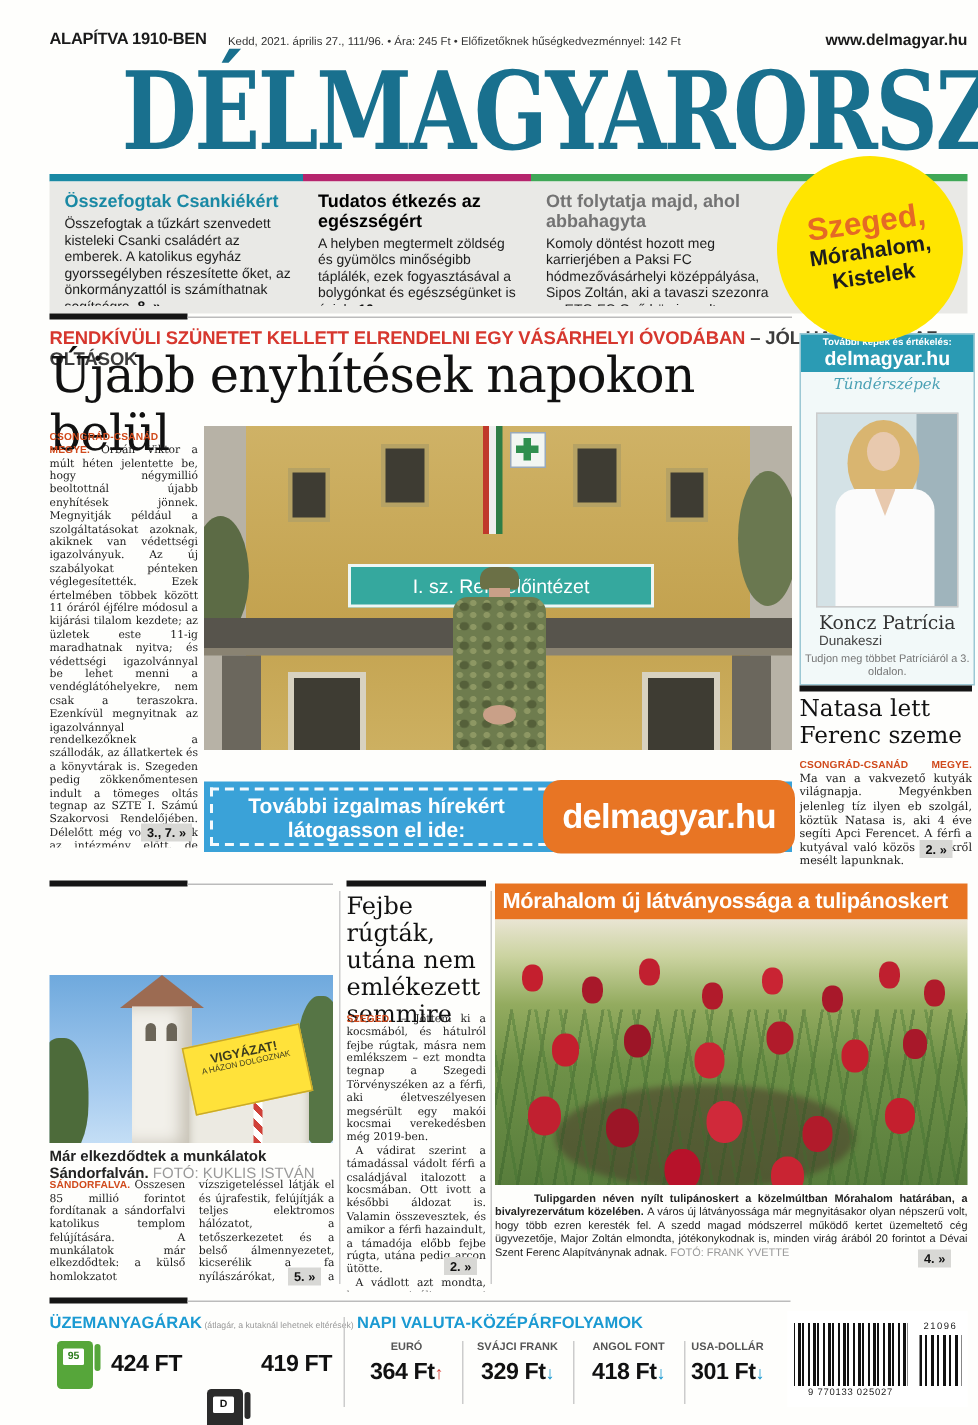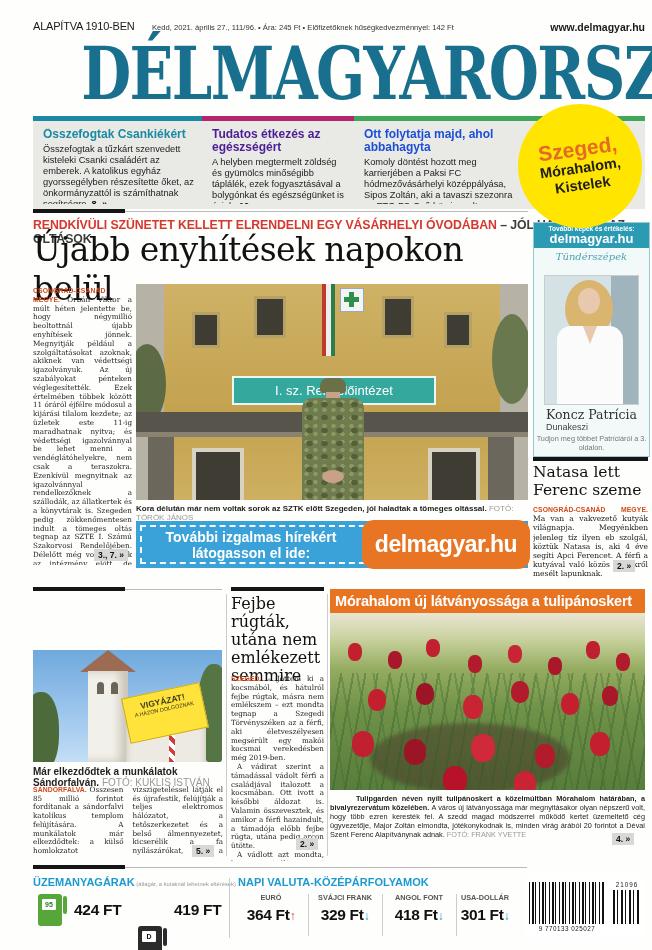--- a/index.html
+++ b/index.html
@@ -6,21 +6,21 @@
   #page{position:relative;width:652px;height:950px;background:#fefefc;overflow:hidden;
         font-family:"Liberation Sans",sans-serif;color:#1a1a1a;}
   .abs{position:absolute;}
   .serif{font-family:"DejaVu Serif",serif;}
   .jt{text-align:justify;}
   .badge{display:inline-block;background:#d8d8d5;color:#111;font:bold 8.5px "Liberation Sans",sans-serif;
          padding:1px 4px;line-height:10px;}
   .dateline{font:bold 6.8px "Liberation Sans",sans-serif;color:#d04a1c;letter-spacing:.1px;}
   .credit{color:#999;font-weight:normal;}
   
-  #founded{left:33px;top:20px;font-weight:normal;font-size:11px;letter-spacing:-.2px;}
+  #founded{left:33px;top:20px;font-weight:bold;font-size:11px;letter-spacing:-.2px;}
   #topdate{left:152px;top:23px;font-size:7.6px;color:#333;}
   #website{right:7px;top:21px;font-weight:bold;font-size:10.5px;}
   #masthead{left:20px;top:34px;width:612px;height:78px;line-height:80px;text-align:center;
             color:#19708e;font-weight:bold;font-size:72px;letter-spacing:-2px;
             transform:scaleX(.8);transform-origin:center;white-space:nowrap;}
   
   .strip-bar{top:116px;height:5px;}
   #strip-bg{left:33px;top:121px;width:612px;height:88px;background:#e9e9e6;}
   .teaser{top:128px;height:76px;overflow:hidden;}
   .teaser h3{margin:0 0 3px 0;font-size:12px;line-height:13px;}
@@ -190,26 +190,26 @@
   <div class="abs strip-bar" style="left:202px;width:152px;background:#b5256d;"></div>
   <div class="abs strip-bar" style="left:354px;width:291px;background:#3fa757;"></div>
   <div class="abs" id="strip-bg"></div>
 
   <div class="abs teaser" style="left:43px;width:155px;">
     <h3 style="color:#1a89a4;">Összefogtak Csankiékért</h3>
     <p><span>Összefogtak a tűzkárt szenvedett kisteleki Csanki családért az emberek. A katolikus egyház gyorssegélyben részesítette őket, az önkormányzattól is számíthatnak segítségre.</span>
       <span class="pageref">8. »</span></p>
   </div>
   <div class="abs teaser" style="left:212px;width:135px;">
-    <h3 style="color:#4c1d95;">Tudatos étkezés az egészségért</h3>
+    <h3 style="color:#000000;">Tudatos étkezés az egészségért</h3>
     <p><span>A helyben megtermelt zöldség és gyümölcs minőségibb táplálék, ezek fogyasztásával a bolygónkat és egészségünket is óvjuk.</span>
       <span class="pageref">10. »</span></p>
   </div>
   <div class="abs teaser" style="left:364px;width:150px;">
-    <h3 style="color:#1d4ed8;">Ott folytatja majd, ahol abbahagyta</h3>
+    <h3 style="color:#737373;">Ott folytatja majd, ahol abbahagyta</h3>
     <p><span>Komoly döntést hozott meg karrierjében a Paksi FC hódmezővásárhelyi középpályása, Sipos Zoltán, aki a tavaszi szezonra az ETO FC Győrhöz igazolt kölcsönbe.</span>
       </p>
   </div>
 
   <div class="abs" id="region-circle">
     <span class="l1">Szeged,</span>
     <span class="l2">Mórahalom,</span>
     <span class="l3">Kistelek</span>
   </div>
 
@@ -243,23 +243,20 @@
     <div class="abs canopy-sh"></div>
     <div class="abs colL"></div>
     <div class="abs colR"></div>
     <div class="abs winD" style="left:56px;top:164px;"></div>
     <div class="abs winD" style="left:292px;top:164px;"></div>
     <div class="abs soldier-cap"></div>
     <div class="abs soldier-neck"></div>
     <div class="abs soldier-torso"></div>
     <div class="abs soldier-hands"></div>
   </div>
-  <div class="abs" id="lead-caption">
-    <span>Kora délután már nem voltak sorok az SZTK előtt Szegeden, jól haladtak a tömeges oltással. </span><span class="credit">FOTÓ: TÖRÖK JÁNOS</span>
-  </div>
 
   <div class="abs" id="promo">
     <div class="dash"></div>
     <div class="txt">
       <span>További izgalmas hírekért</span>
       <span>látogasson el ide:</span>
     </div>
     <div class="site">delmagyar.hu</div>
   </div>
 

